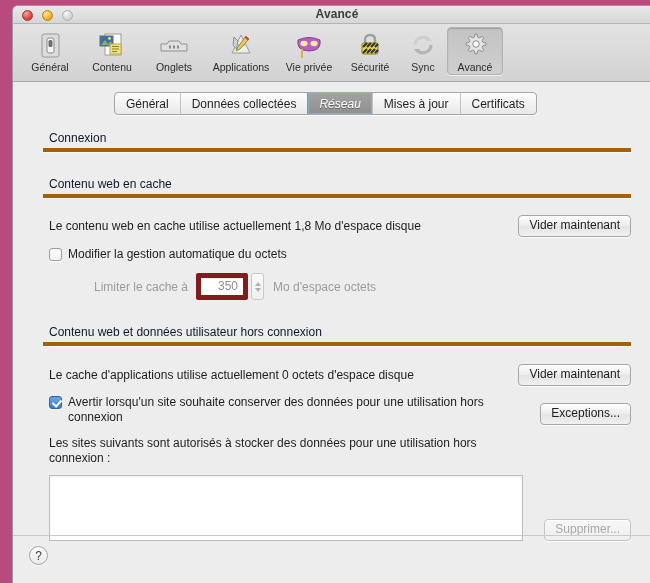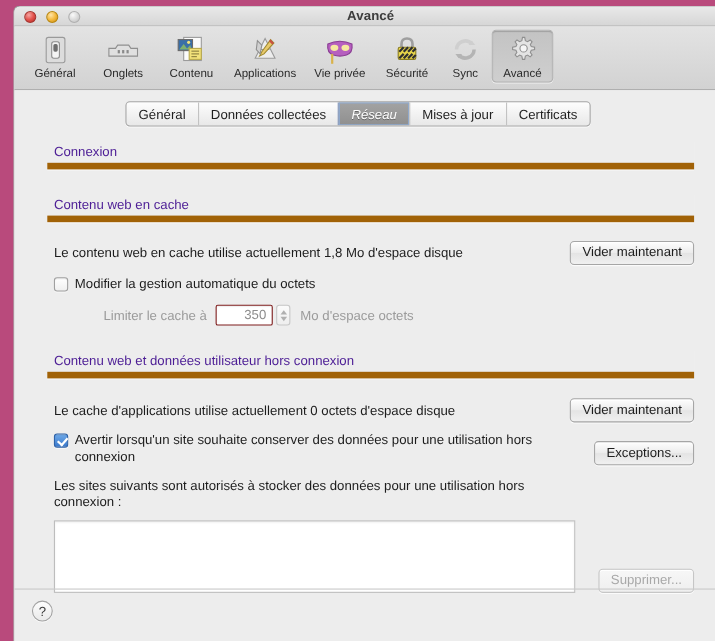--- a/index.html
+++ b/index.html
@@ -126,23 +126,23 @@
   
   #content {
     position: absolute;
     left: 0; right: 0; top: 44px; bottom: 48px;
     padding: 0 30px;
     box-sizing: border-box;
   }
 
   .sect-head {
     font-size: 12px;
-    color: #4c1d95;
+    color: #0f172a;
     padding: 3px 0 3px 6px;
-    border-bottom: 6px solid #a16207;
+    border-bottom: 4px solid #a16207;
     box-shadow: 0 1px 0 #fafafa;
   }
 
   .row {
     display: flex;
     align-items: center;
     justify-content: space-between;
   }
   .row-text {
     font-size: 12px;
@@ -201,21 +201,21 @@
     margin-left: 6px;
     line-height: 15px;
   }
 
   .spin-row { display: flex; align-items: center; padding-left: 51px; }
   .dim-text { font-size: 12px; color: #9b9b9b; }
   .spinbox { display: flex; align-items: stretch; margin: 0 0 0 8px; }
   .spin-field {
     width: 52px;
     background: #ffffff;
-    border: 1px solid #7f1d1d;
+    border: 5px solid #7f1d1d;
     border-radius: 2px;
     font-size: 12px;
     color: #8d8d8d;
     text-align: right;
     padding: 1px 5px 2px 2px;
     box-sizing: border-box;
     box-shadow: inset 0 1px 1px rgba(0,0,0,.07);
   }
   .spin-arrows {
     width: 13px;
@@ -282,48 +282,48 @@
 
     <div class="tb-item">
       <div class="tb-icon">
         <svg width="27" height="27" viewBox="0 0 27 27">
           <rect x="5" y="2" width="17" height="23" rx="2" fill="#dcdcdc" stroke="#9a9a9a"></rect>
           <rect x="10" y="6" width="7" height="15" rx="2" fill="#f4f4f4" stroke="#8c8c8c"></rect>
           <rect x="11.5" y="8" width="4" height="7" rx="1.5" fill="#6f6f6f"></rect>
         </svg>
       </div>
       <div class="tb-label">Général</div>
-    </div>
-
-    <div class="tb-item">
-      <div class="tb-icon">
-        <svg width="30" height="27" viewBox="0 0 30 27">
-          <path d="M2 19 L2 12 L8 12 L10 9 L20 9 L22 12 L28 12 L28 19 Z" fill="#e0e0e0" stroke="#8f8f8f"></path>
-          <rect x="10" y="13.5" width="2" height="3" fill="#8a8a8a"></rect>
-          <rect x="14" y="13.5" width="2" height="3" fill="#8a8a8a"></rect>
-          <rect x="18" y="13.5" width="2" height="3" fill="#8a8a8a"></rect>
-        </svg>
-      </div>
-      <div class="tb-label">Onglets</div>
     </div>
 
     <div class="tb-item">
       <div class="tb-icon">
         <svg width="30" height="28" viewBox="0 0 30 28">
           <rect x="8" y="3" width="16" height="21" fill="#fbfbfb" stroke="#9b9b9b"></rect>
           <rect x="3" y="5" width="13" height="10" fill="#3a6fa8" stroke="#6a6a6a"></rect>
           <path d="M4 14 L8 9 L11 13 L14 10 L15 14 Z" fill="#7fb06f"></path>
           <circle cx="12.5" cy="7.5" r="1.4" fill="#f2e27a"></circle>
           <rect x="13" y="13" width="11" height="10" fill="#f2e27a" stroke="#b8a94d"></rect>
           <rect x="15" y="15" width="7" height="1" fill="#8a7f3e"></rect>
           <rect x="15" y="17.5" width="7" height="1" fill="#8a7f3e"></rect>
           <rect x="15" y="20" width="5" height="1" fill="#8a7f3e"></rect>
         </svg>
       </div>
       <div class="tb-label">Contenu</div>
+    </div>
+
+    <div class="tb-item">
+      <div class="tb-icon">
+        <svg width="30" height="27" viewBox="0 0 30 27">
+          <path d="M2 19 L2 12 L8 12 L10 9 L20 9 L22 12 L28 12 L28 19 Z" fill="#e0e0e0" stroke="#8f8f8f"></path>
+          <rect x="10" y="13.5" width="2" height="3" fill="#8a8a8a"></rect>
+          <rect x="14" y="13.5" width="2" height="3" fill="#8a8a8a"></rect>
+          <rect x="18" y="13.5" width="2" height="3" fill="#8a8a8a"></rect>
+        </svg>
+      </div>
+      <div class="tb-label">Onglets</div>
     </div>
 
     <div class="tb-item" style="width:72px">
       <div class="tb-icon">
         <svg width="30" height="28" viewBox="0 0 30 28">
           <path d="M15 4 L24 22 L6 22 Z" fill="#ededed" stroke="#9a9a9a"></path>
           <path d="M11 14 L19 14" stroke="#9a9a9a" stroke-width="1"></path>
           <path d="M20 5 L23 8 L14 18 L10 20 L12 16 Z" fill="#e8c96a" stroke="#a08a33"></path>
           <path d="M20 5 L23 8 L21.5 9.5 L18.5 6.5 Z" fill="#c94f42"></path>
           <path d="M8 6 L12 10 L10.5 18 L7 14 Z" fill="#d0d0d0" stroke="#8f8f8f"></path>

